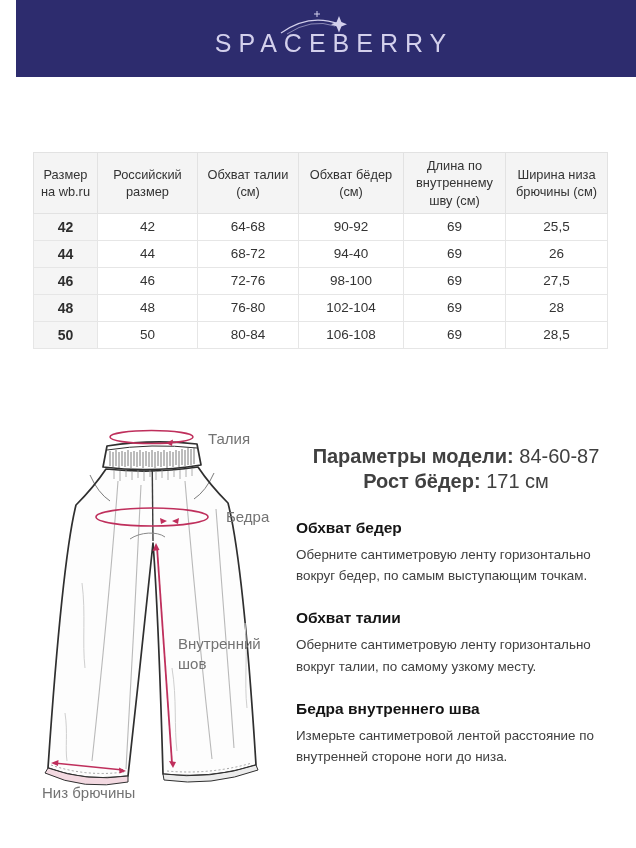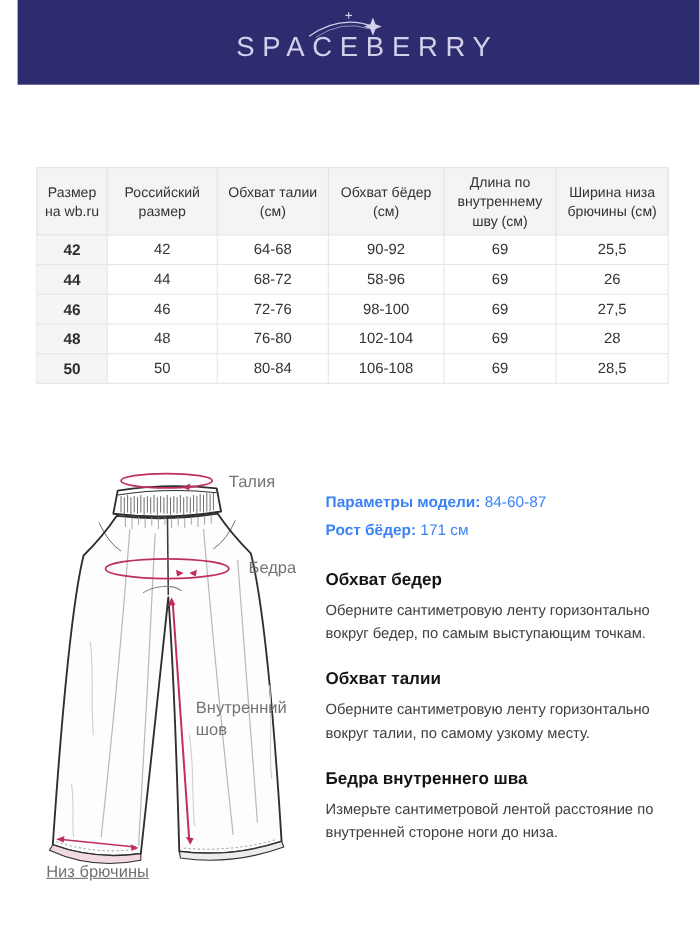--- a/index.html
+++ b/index.html
@@ -23,25 +23,25 @@
     text-align:center; background:#ffffff; vertical-align:middle; }
   .size-table td.col-first { background:#f5f5f5; font-weight:700; font-size:14px; color:#2e2e2e; }
 
   
   .diagram { position:absolute; left:20px; top:413px; width:280px; height:407px; }
   .diagram svg { position:absolute; left:0; top:0; }
   .dg-label { position:absolute; font-size:15px; font-weight:500; color:#737373; line-height:1.3; }
   .lbl-waist { left:188px; top:16px; }
   .lbl-hips  { left:206px; top:94px; }
   .lbl-inseam{ left:158px; top:221px; width:108px; }
-  .lbl-hem   { left:22px;  top:370px;text-decoration:underline; }
+  .lbl-hem   { left:22px;  top:370px; }
 
   
   .info-col { position:absolute; left:296px; top:444px; width:320px; color:#222; }
-  .model-line { font-size:14px; line-height:24.5px; color:#3b82f6; }
+  .model-line { font-size:20px; line-height:24.5px; color:#404040;text-align:center; }
   .model-line b { font-weight:700; }
   .guide { margin-top:26px; }
   .guide-section { margin-bottom:23px; }
   .guide-title { font-size:15.5px; font-weight:700; color:#141414; }
   .guide-text { margin-top:7px; font-size:13.4px; color:#404040; line-height:1.58; }
 </style>
 </head>
 <body>
 
 <div class="page">
@@ -83,21 +83,21 @@
         <td>42</td>
         <td>64-68</td>
         <td>90-92</td>
         <td>69</td>
         <td>25,5</td>
       </tr>
       <tr>
         <td class="col-first">44</td>
         <td>44</td>
         <td>68-72</td>
-        <td>58-96</td>
+        <td>94-40</td>
         <td>69</td>
         <td>26</td>
       </tr>
       <tr>
         <td class="col-first">46</td>
         <td>46</td>
         <td>72-76</td>
         <td>98-100</td>
         <td>69</td>
         <td>27,5</td>

